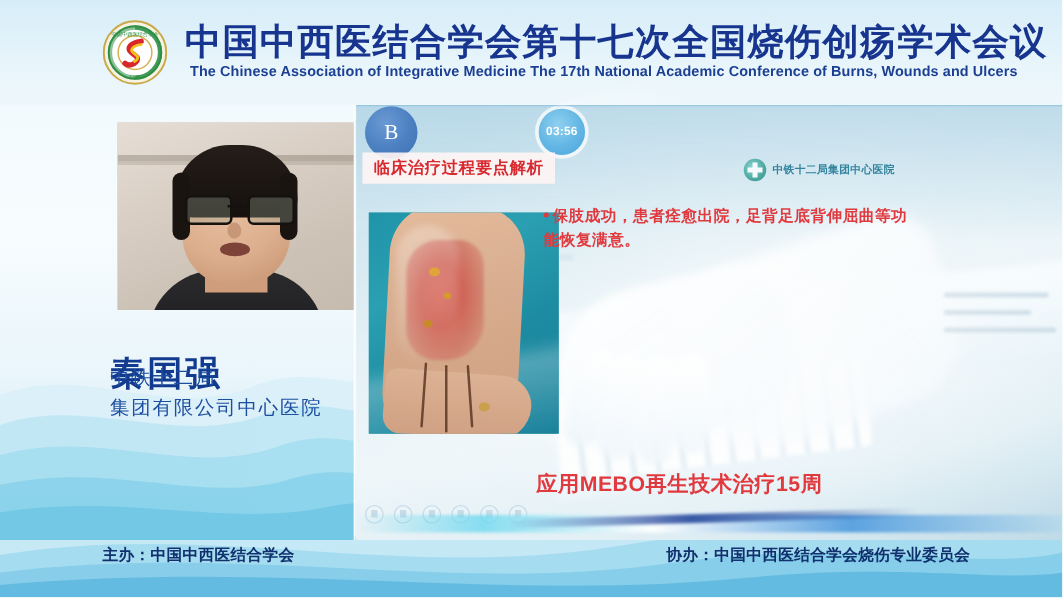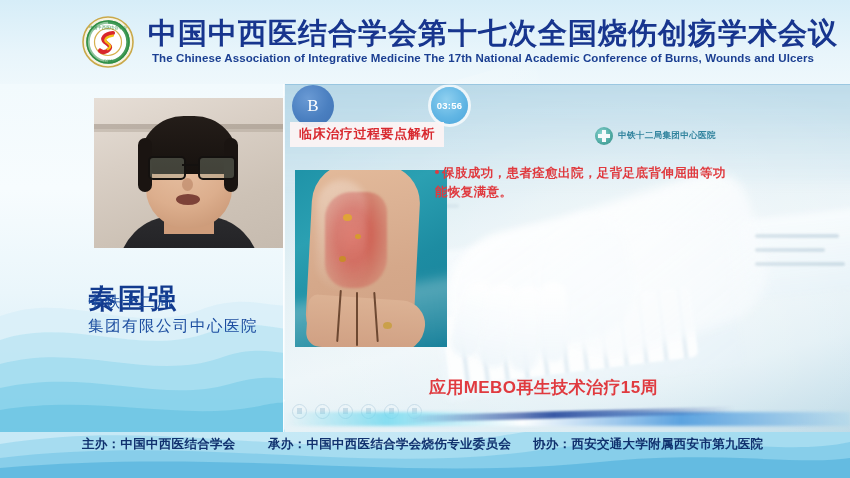--- a/index.html
+++ b/index.html
@@ -384,17 +384,16 @@
 
     <div class="slide-streak"></div>
     <div class="slide-streak2"></div>
   </div>
 
   <div class="slide-hairline"></div>
   <div class="left-hairline"></div>
 
   <div class="footer">
     <div class="f-item f1p">主办：中国中西医结合学会</div>
-    <div class="f-item f2p">承办：中国中西医结合学会烧伤专业委员会</div>
-    <div class="f-item f3p">协办：西安交通大学附属西安市第九医院</div>
+    <div class="f-item f3p">协办：中国中西医结合学会烧伤专业委员会</div>
   </div>
 
 </div>
 
 </body></html>

